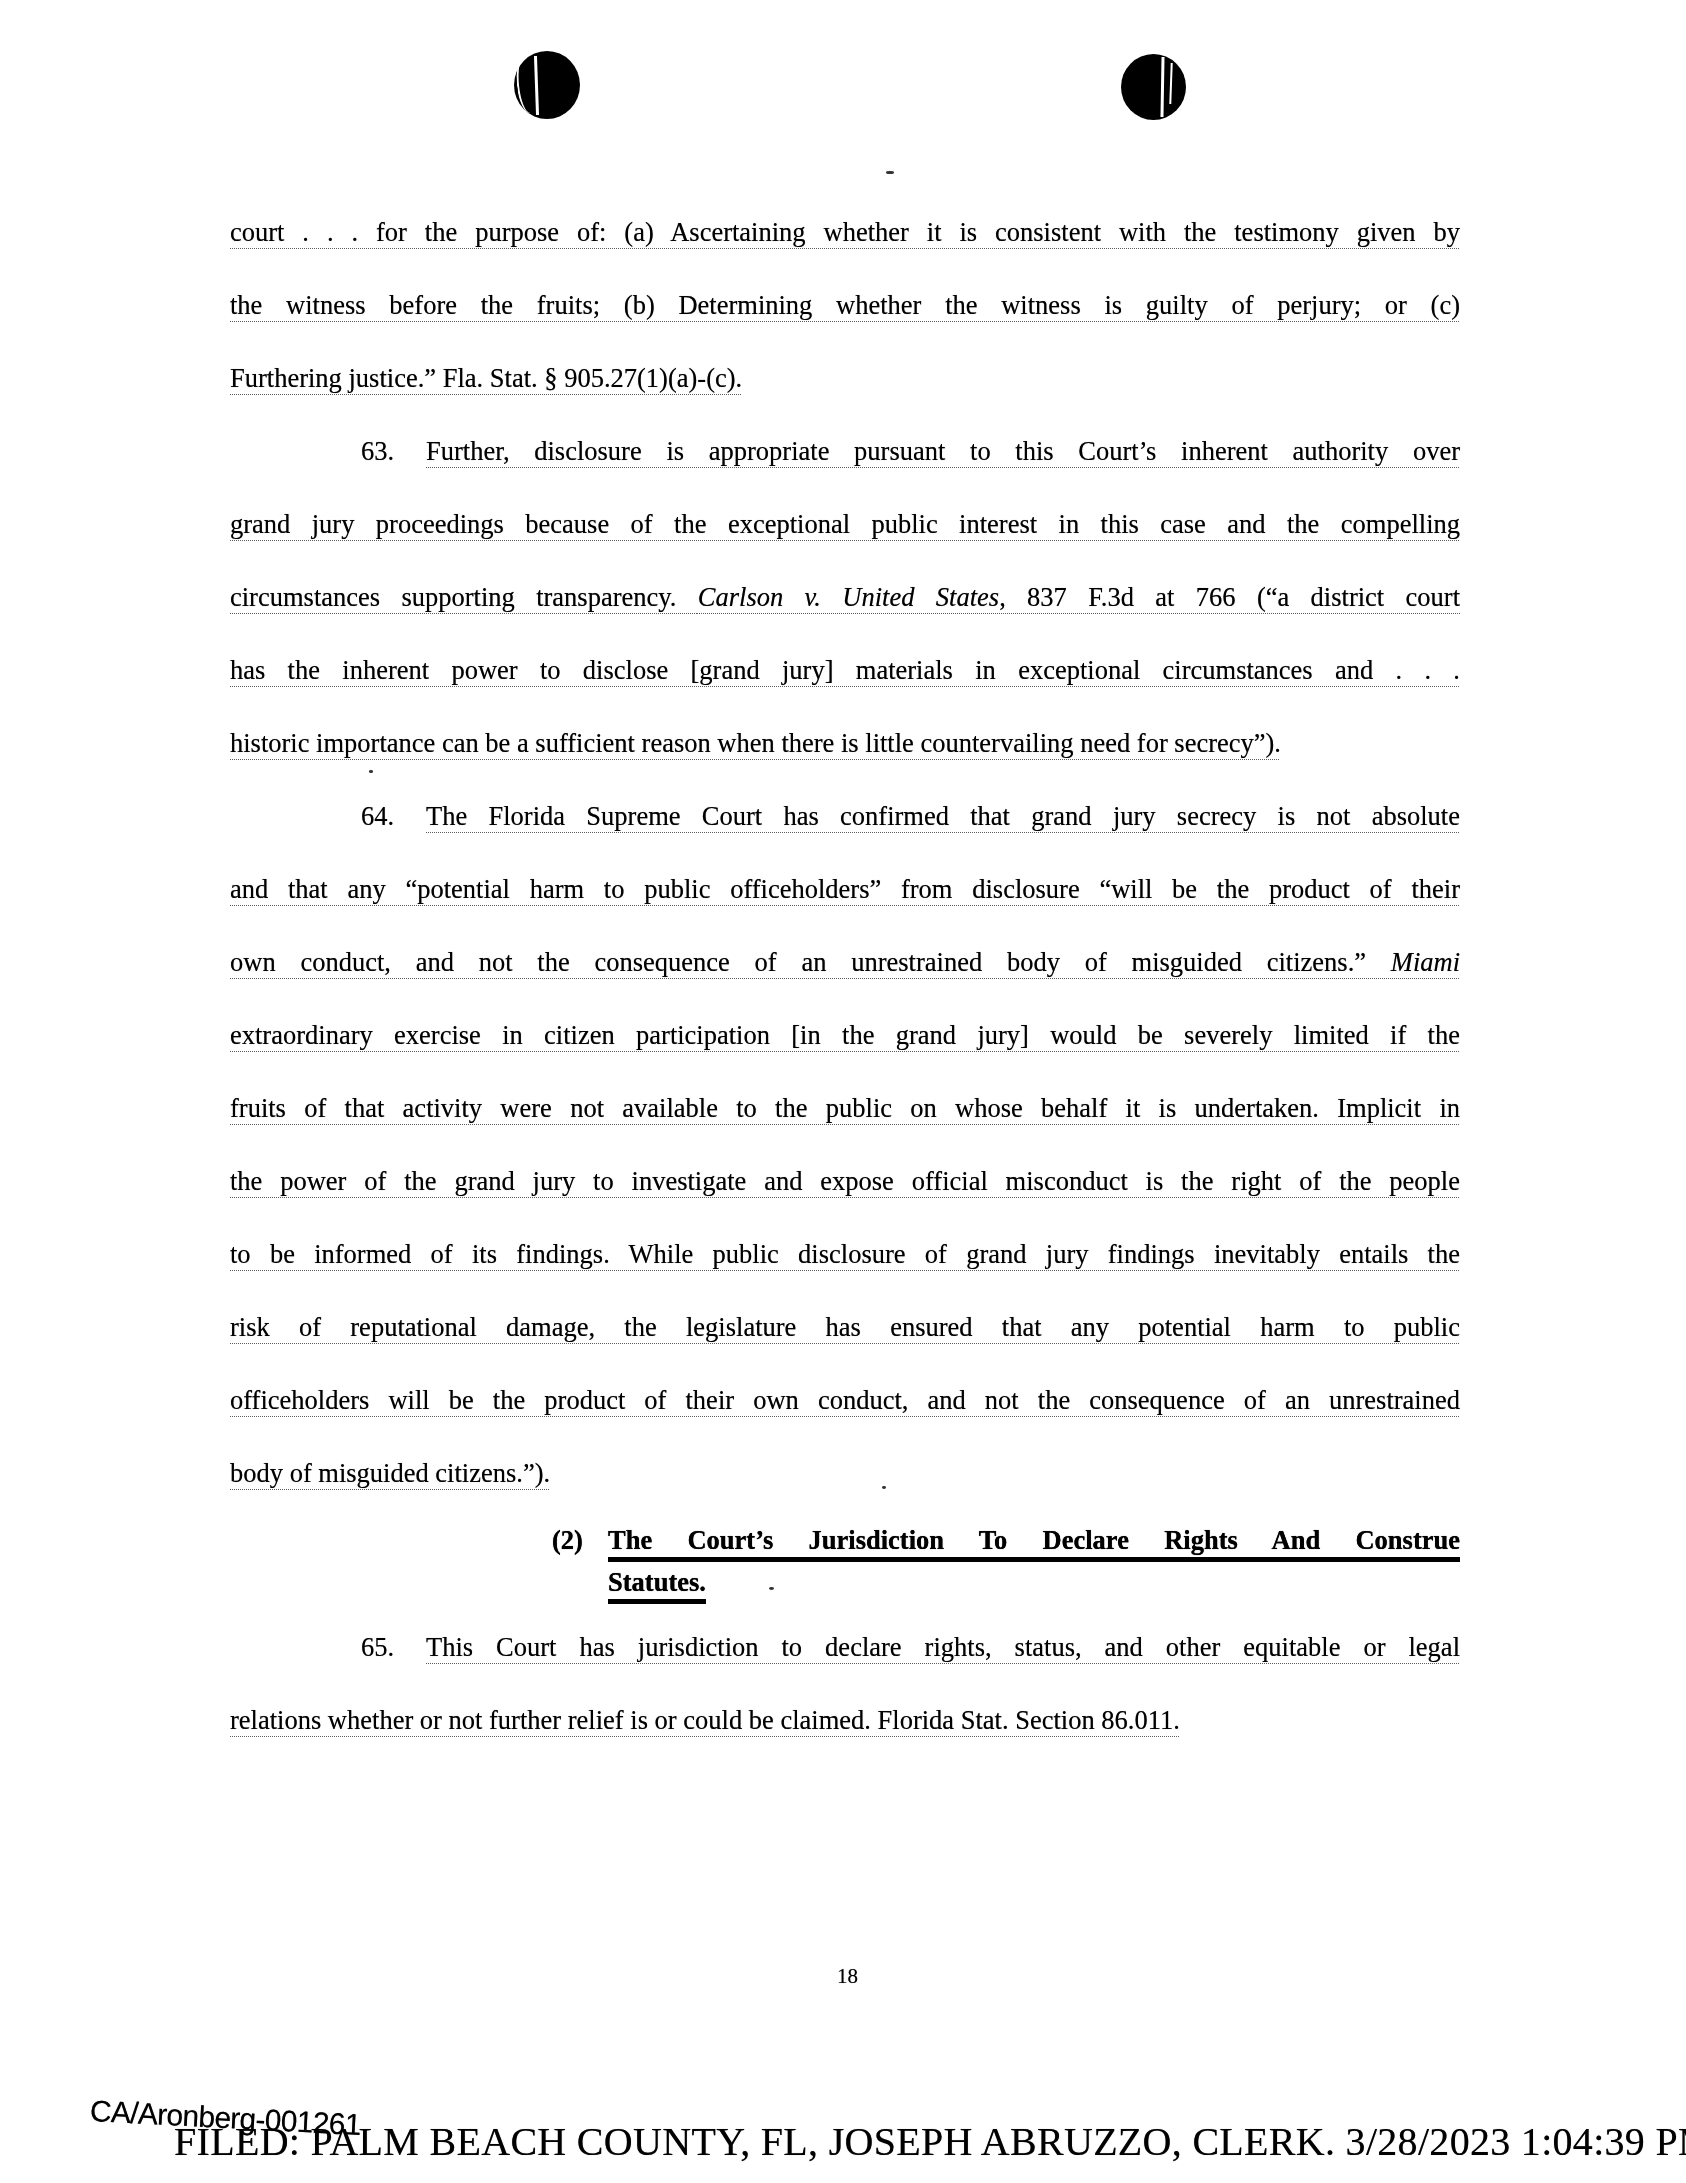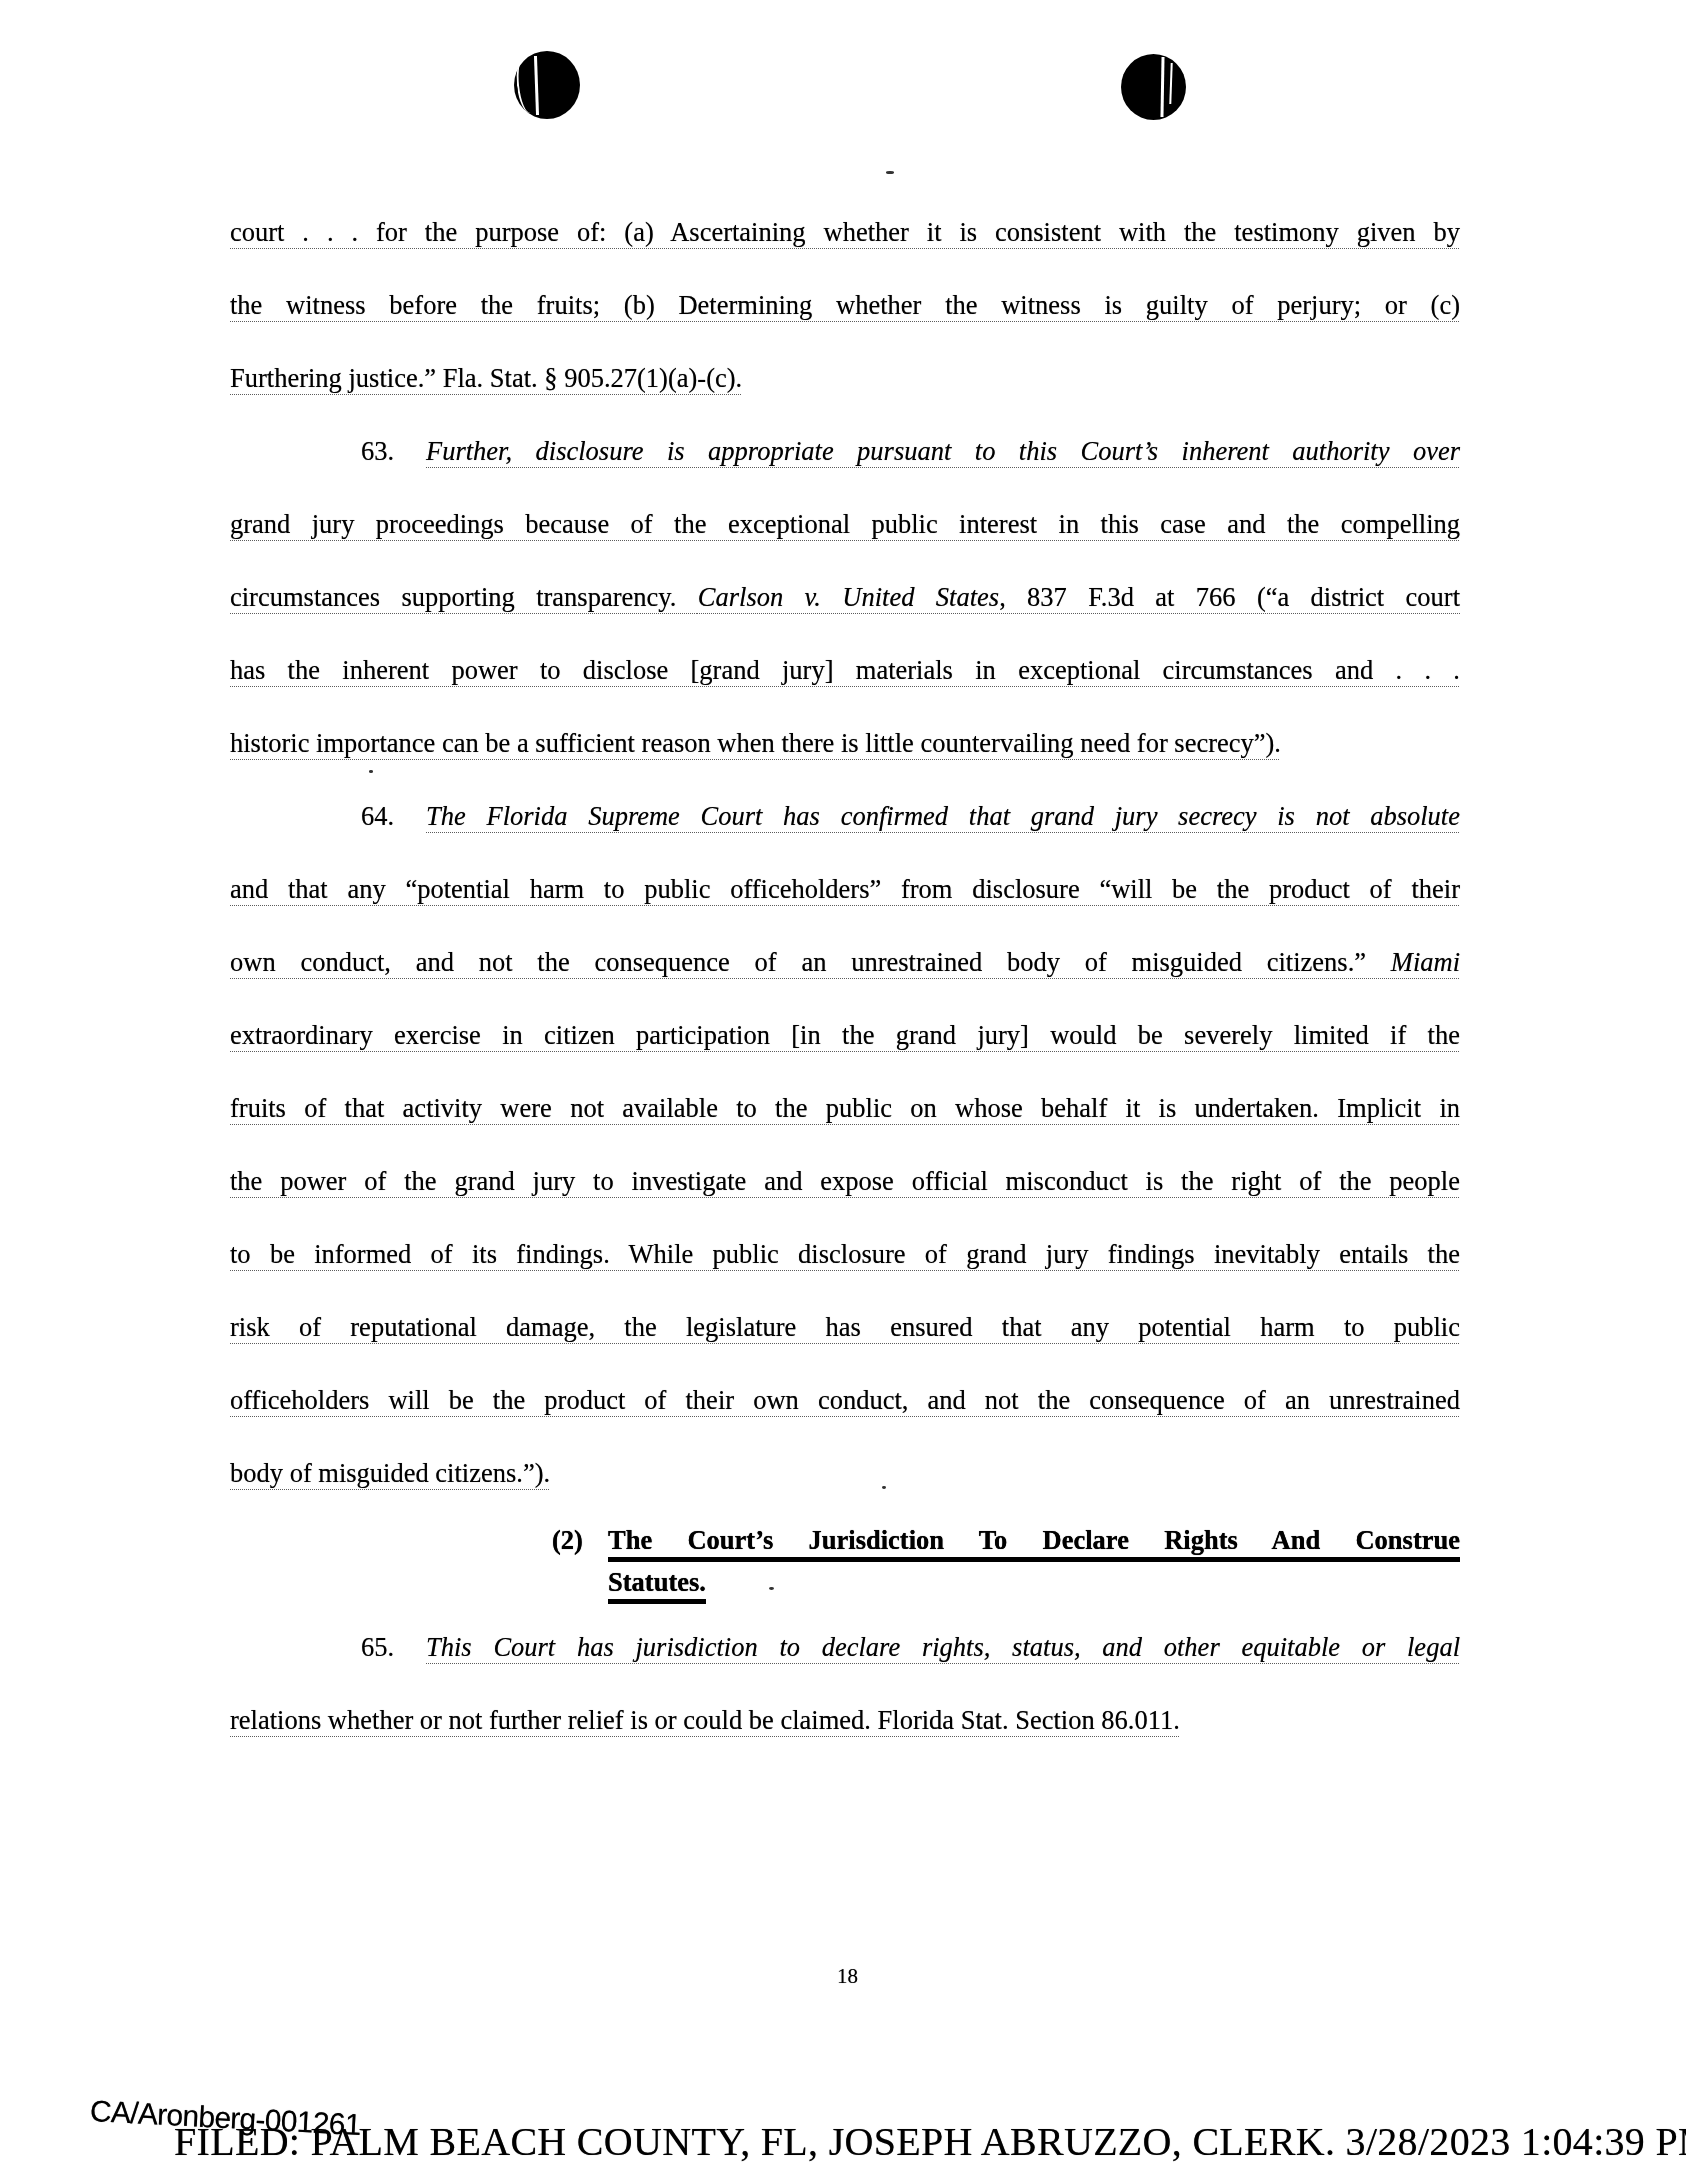--- a/index.html
+++ b/index.html
@@ -23,21 +23,21 @@
   .content{position:absolute;left:230px;top:196px;width:1230px;font-size:26.5px;}
   .line{
     position:relative;height:73px;line-height:73px;
     text-decoration-line:underline;text-decoration-style:dotted;
     text-decoration-color:rgba(0,0,0,0.20);text-decoration-thickness:1.3px;
     text-underline-offset:6.6px;
     text-shadow:0 0 0.7px rgba(0,0,0,0.55);
   }
   .line.j{text-align:justify;text-align-last:justify;}
   .pnum{position:absolute;left:99px;margin-left:32px;}
-  .ntext{display:block;padding-left:196px;font-style:italic;}
+  .ntext{display:block;padding-left:196px;}
   .ntext.j{text-align:justify;text-align-last:justify;}
   .it{font-style:italic;}
   
   section.heading{margin-top:9.3px;margin-bottom:8px;}
   section.heading .line{
     height:42px;line-height:42px;font-weight:bold;padding-left:378px;
     text-decoration-line:underline;text-decoration-style:solid;
     text-decoration-color:#000;text-decoration-thickness:5.3px;
     text-underline-offset:8px;text-shadow:0 0 0.7px #000;
   }

